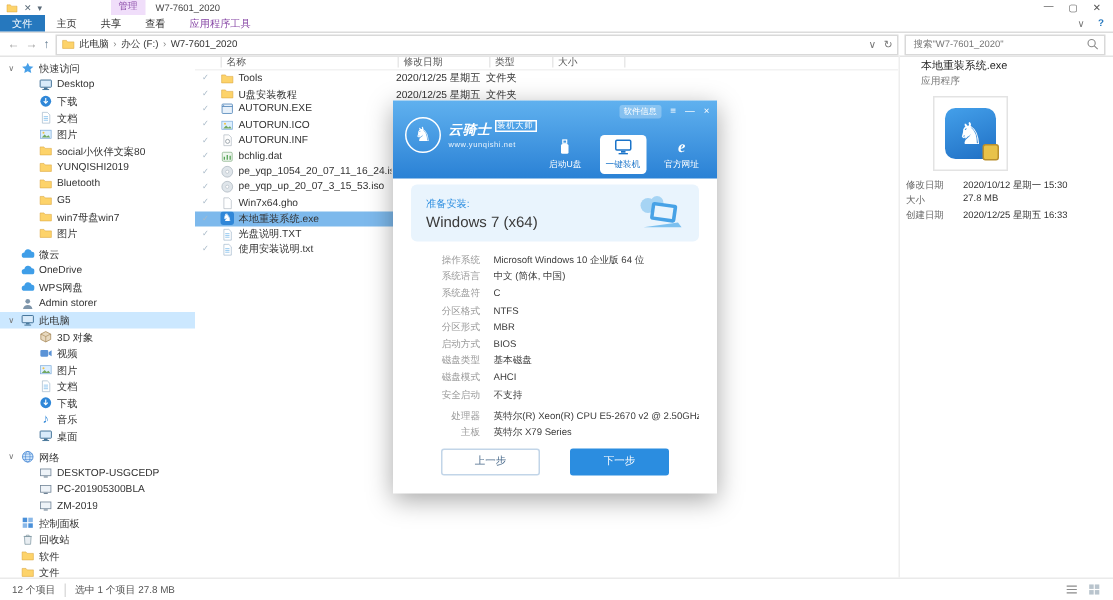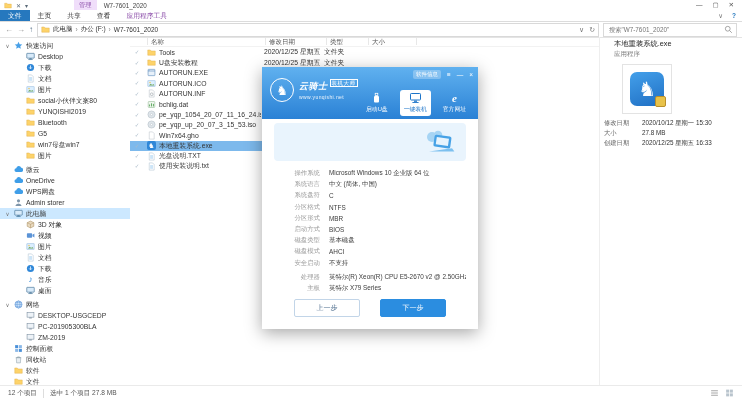--- a/index.html
+++ b/index.html
@@ -735,20 +735,24 @@
           <div class="nav-item">
             <span class="nav-ic">
               <span class="ie-e">e</span>
             </span>
             <span class="nlabel">官方网址</span>
           </div>
         </div>
     </div>
     <div class="dlg-body">
       <div class="card">
+        <div>
+          <div class="card-t">准备安装:</div>
+          <div class="card-os">Windows 7 (x64)</div>
+        </div>
         <span class="card-icon">
           <svg width="34" height="26" viewBox="0 0 34 26">
               <circle cx="10" cy="9" r="5" fill="#a6d4f4"></circle>
               <circle cx="16" cy="7" r="4.3" fill="#a6d4f4"></circle>
               <rect x="12" y="7.5" width="17" height="12" rx="1.8" fill="#47a2e6" transform="rotate(8 20 13)"></rect>
               <rect x="14.3" y="9.8" width="12.3" height="7.4" fill="#e8f4fd" transform="rotate(8 20 13)"></rect>
               <path d="M7 23.5l23-3.2 2.4 3.2z" fill="#7cc0ef"></path>
             </svg>
         </span>
       </div>

